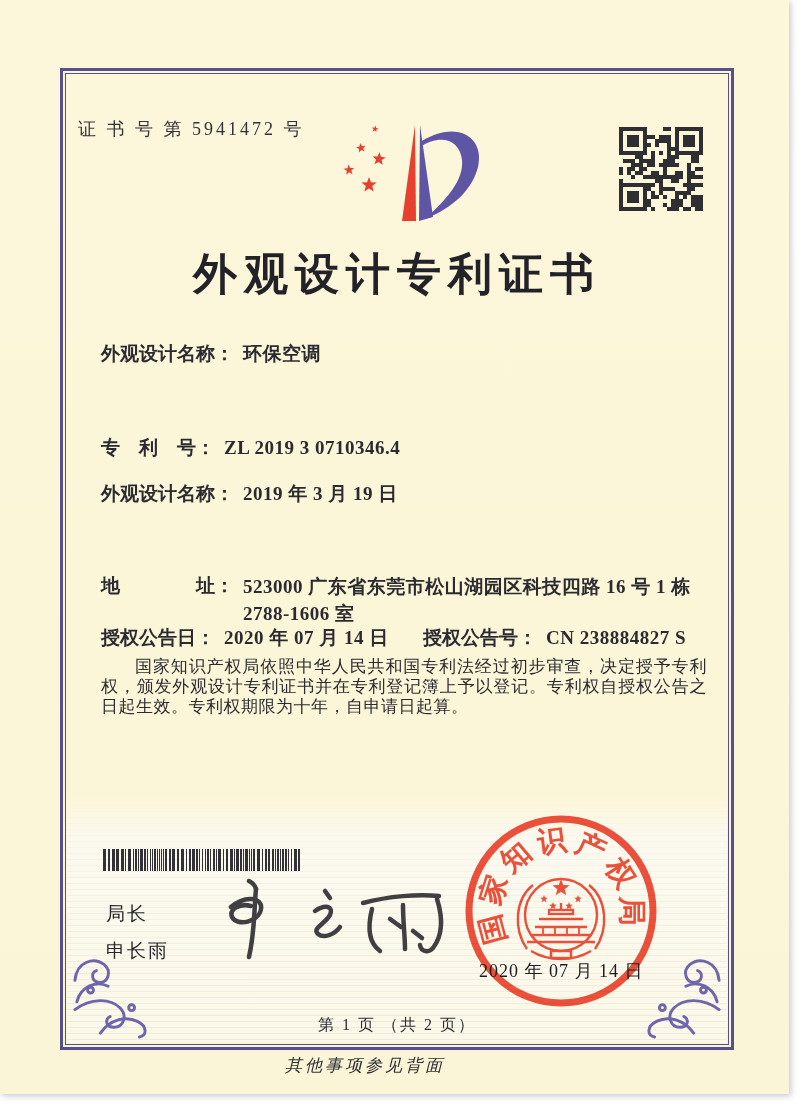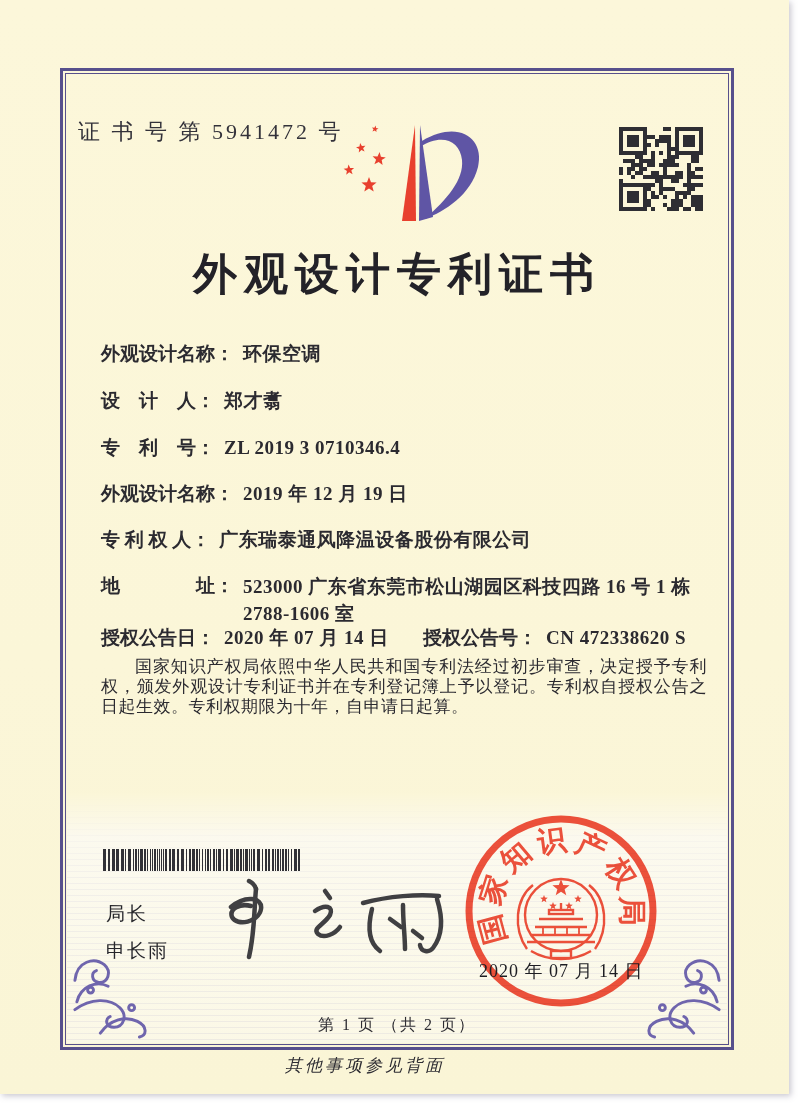--- a/index.html
+++ b/index.html
@@ -3,21 +3,21 @@
 <meta charset="utf-8">
 <style>
   html,body{margin:0;padding:0;background:#e9e9e9;}
   .page{position:relative;width:800px;height:1110px;background:#fff;overflow:hidden;
         font-family:"Liberation Serif","DejaVu Serif",serif;color:#2b2a30;}
   .paper{position:absolute;left:0;top:0;width:789px;height:1094px;
          background:linear-gradient(180deg,#fcf7da 0%,#fbf6d8 60%,#faf5d6 100%);
          box-shadow:2px 2px 6px rgba(100,95,120,.35);}
   .frame{position:absolute;left:60px;top:68px;width:668px;height:976px;border:3px solid #57508c;}
   .frame-inner{position:absolute;inset:2px;border:1px solid #57508c;pointer-events:none;}
-  .cert-no{position:absolute;left:15px;top:46px;font-size:22px;letter-spacing:3px;color:#33323a;text-align:center;}
+  .cert-no{position:absolute;left:15px;top:46px;font-size:18px;letter-spacing:3px;color:#33323a;text-align:center;}
   .logo{position:absolute;left:268px;top:44px;}
   .qr{position:absolute;left:556px;top:56px;}
   .title{position:absolute;left:0;right:0;top:174px;text-align:center;
          font-size:44px;font-weight:600;letter-spacing:7px;color:#232228;}
   .row{position:absolute;left:38px;font-size:19px;white-space:nowrap;font-weight:bold;}
   .row .value{margin-left:9px;letter-spacing:.5px;}
   .row .addr-value{display:inline-block;width:452px;white-space:normal;word-break:break-all;
                    vertical-align:top;line-height:27px;}
   .grant-pair2{position:absolute;left:322px;top:0;}
   .paras{position:absolute;left:38px;top:586px;width:606px;font-size:17px;line-height:20px;
@@ -331,41 +331,35 @@
           <rect x="68" y="80" width="4" height="4" fill="#2e2e33"></rect>
           <rect x="76" y="80" width="4" height="4" fill="#2e2e33"></rect>
           <rect x="80" y="80" width="4" height="4" fill="#2e2e33"></rect>
         </svg>
 
       <div class="title">外观设计专利证书</div>
 
       <div class="row" style="top:270px">
         <span class="label">外观设计名称：</span><span class="value">环保空调</span>
       </div>
-      <div class="row" style="top:317px">
-        <span class="label">设　计　人：</span><span class="value">郑才翥</span>
-      </div>
       <div class="row" style="top:364px">
         <span class="label">专　利　号：</span><span class="value">ZL 2019 3 0710346.4</span>
       </div>
       <div class="row" style="top:410px">
-        <span class="label">外观设计名称：</span><span class="value">2019 年 12 月 19 日</span>
-      </div>
-      <div class="row" style="top:456px">
-        <span class="label">专 利 权 人：</span><span class="value">广东瑞泰通风降温设备股份有限公司</span>
+        <span class="label">外观设计名称：</span><span class="value">2019 年 3 月 19 日</span>
       </div>
       <div class="row" style="top:502px">
         <span class="label">地　　　　址：</span><span class="value addr-value">523000 广东省东莞市松山湖园区科技四路 16 号 1 栋 2788-1606 室</span>
       </div>
       <div class="row" style="top:554px">
         <span>
           <span class="label">授权公告日：</span><span class="value">2020 年 07 月 14 日</span>
         </span>
         <span class="grant-pair2">
-          <span class="label">授权公告号：</span><span class="value">CN 472338620 S</span>
+          <span class="label">授权公告号：</span><span class="value">CN 238884827 S</span>
         </span>
       </div>
 
       <div class="paras">
         <p>国家知识产权局依照中华人民共和国专利法经过初步审查，决定授予专利权，颁发外观设计专利证书并在专利登记簿上予以登记。专利权自授权公告之日起生效。专利权期限为十年，自申请日起算。</p>
       </div>
 
       <svg class="barcode" id="barcode-svg" width="202" height="22" viewBox="0 0 202 22">
           <rect x="0" y="0" width="3" height="22" fill="#313136"></rect>
           <rect x="5" y="0" width="2" height="22" fill="#313136"></rect>

